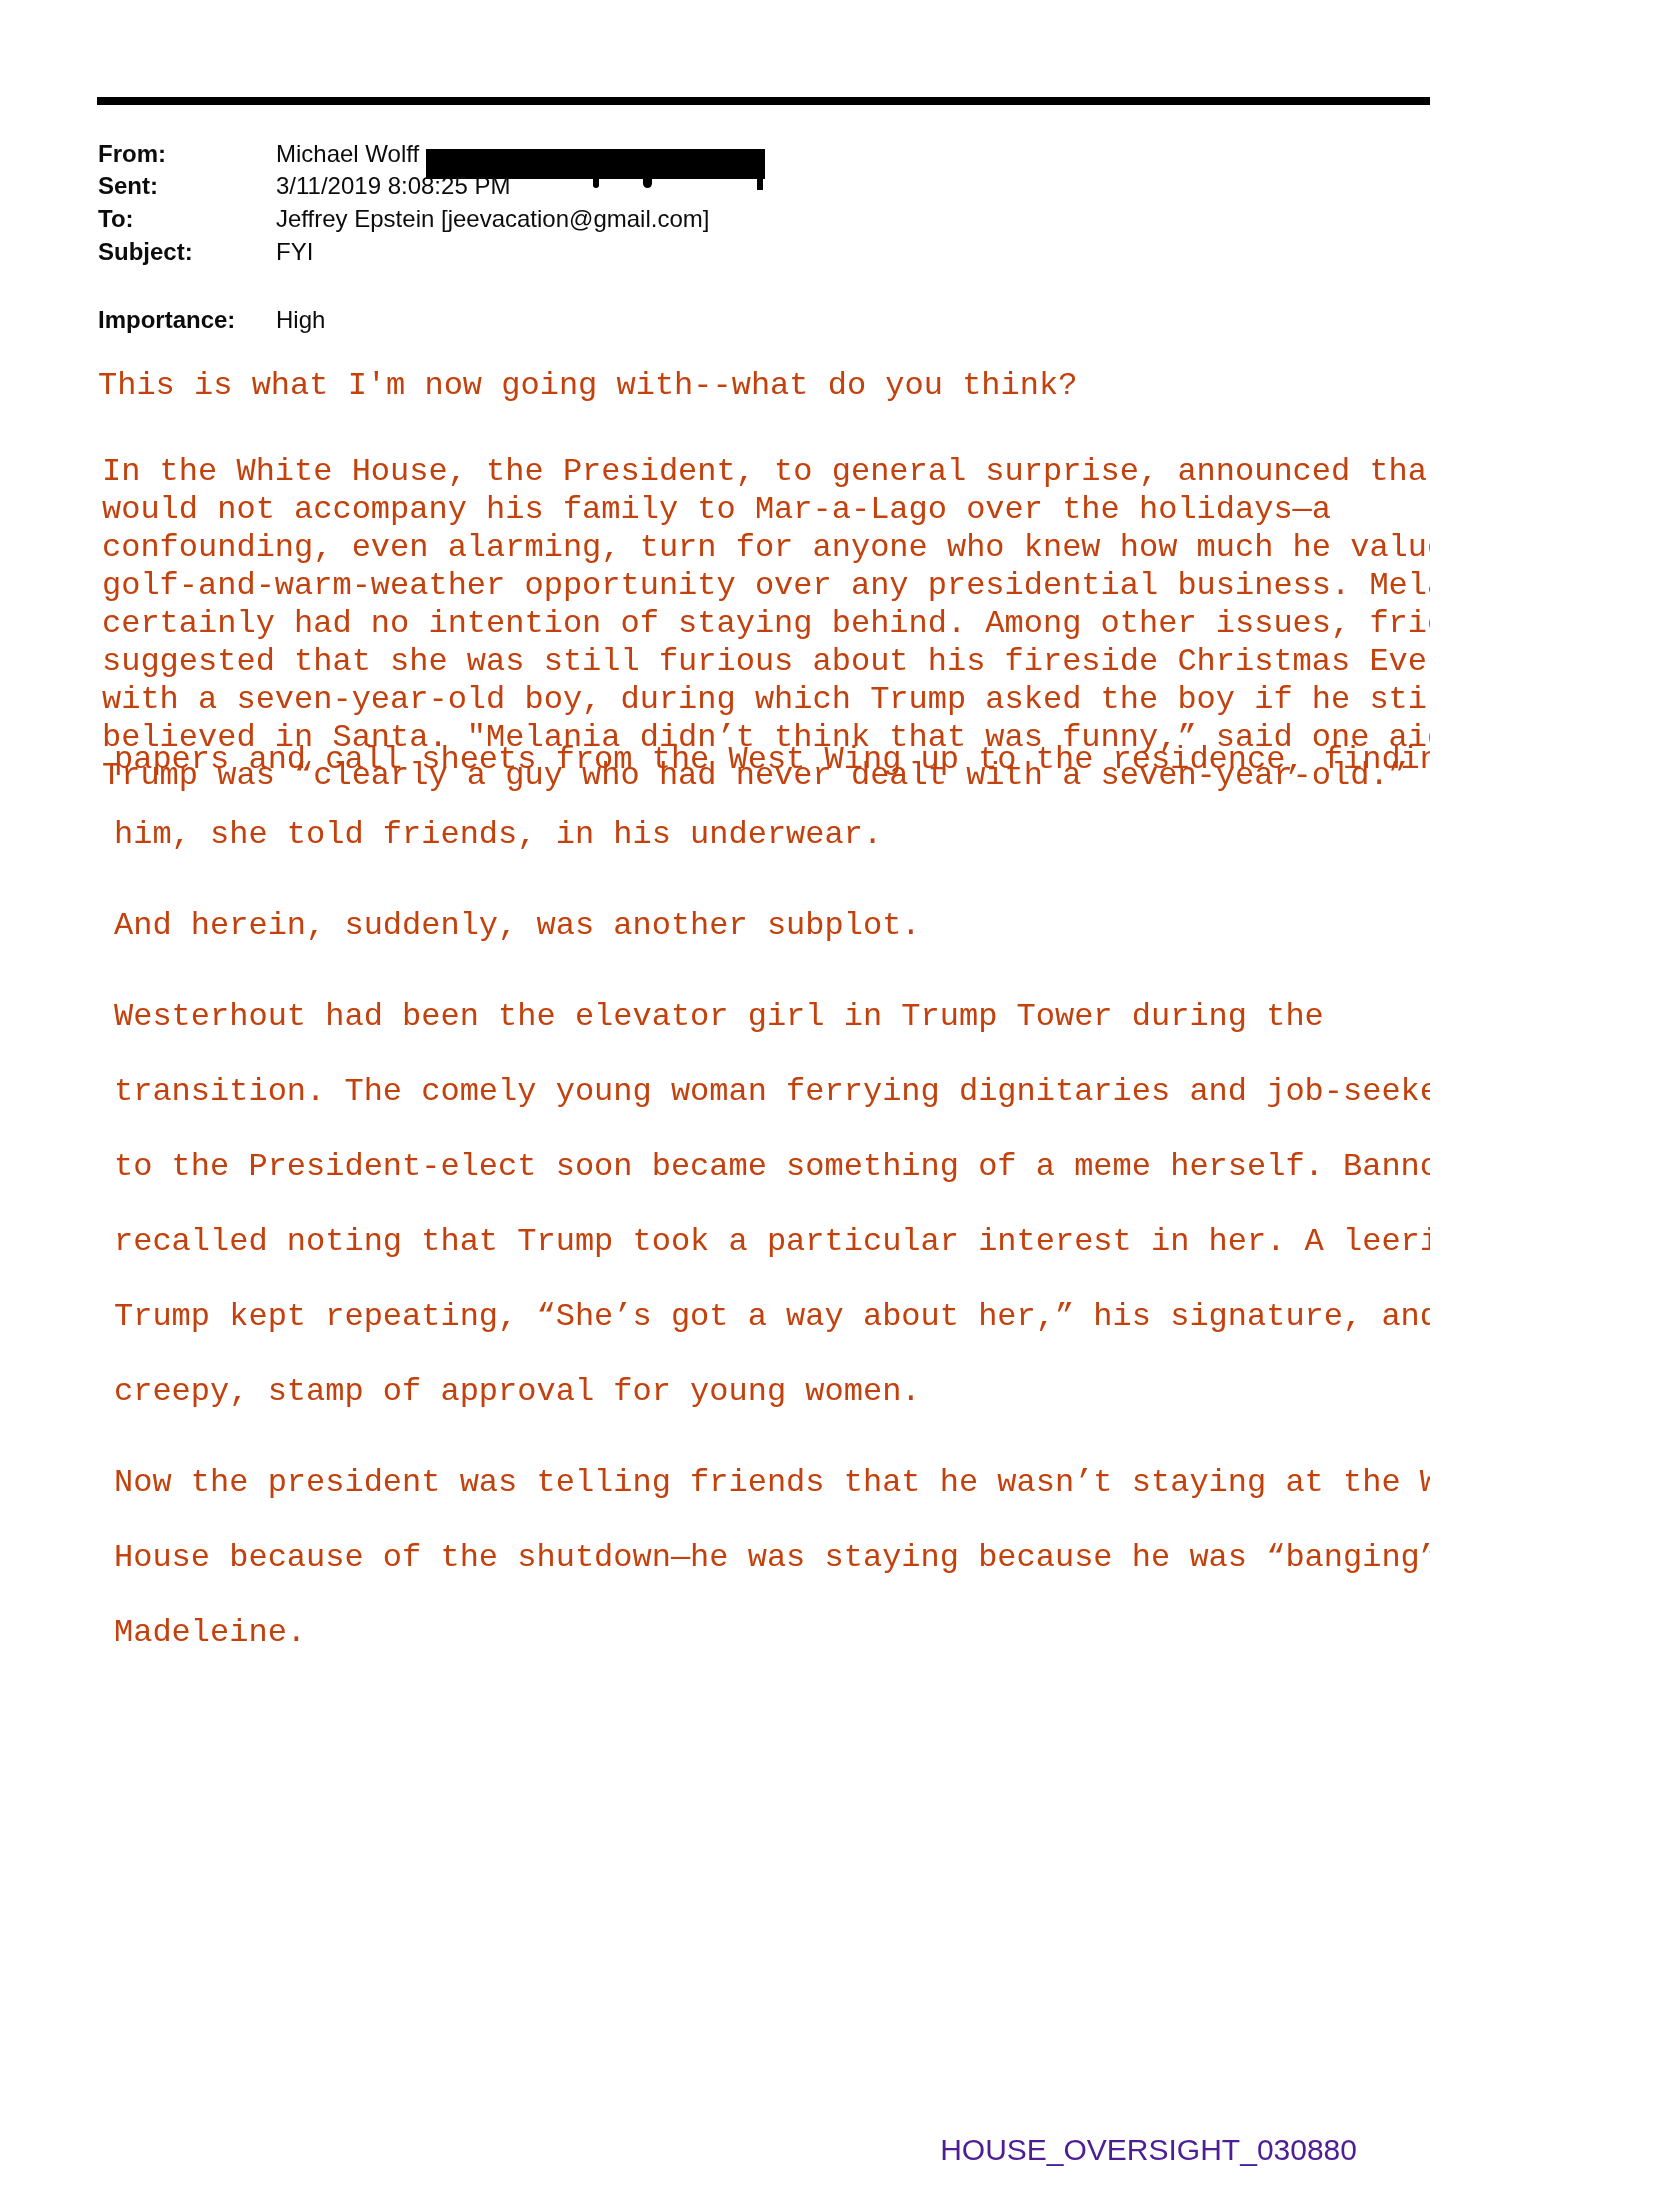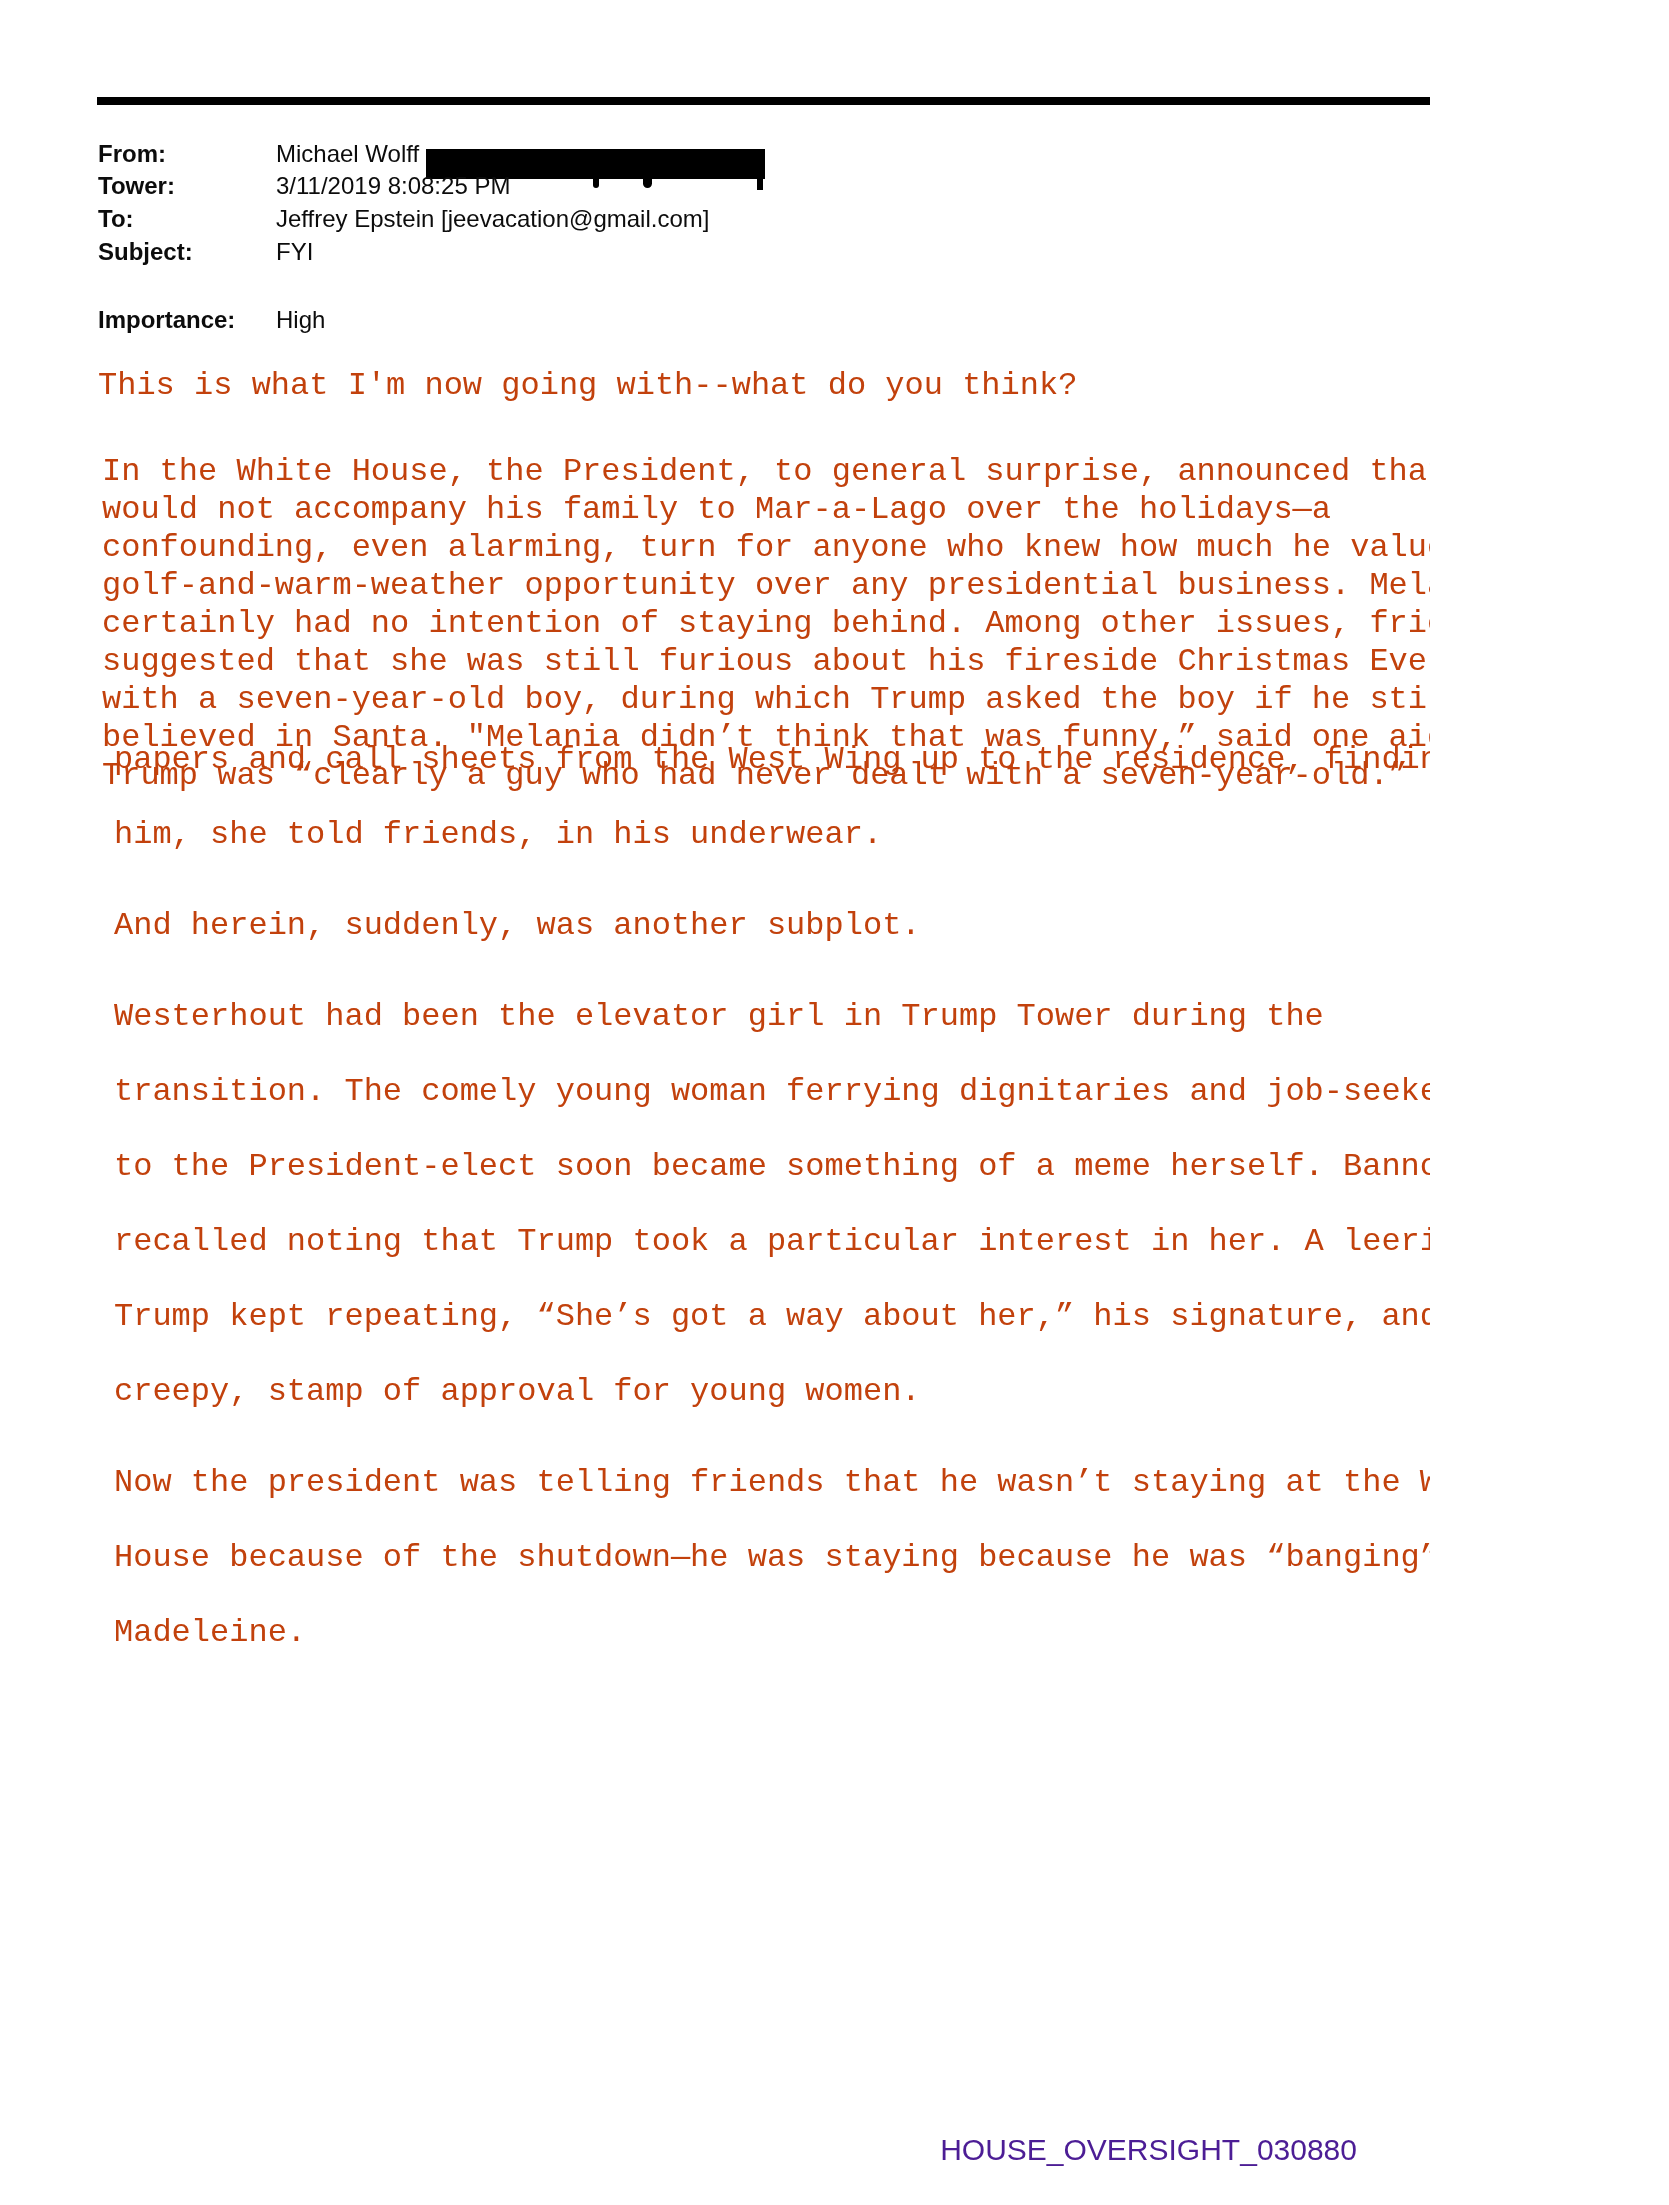--- a/index.html
+++ b/index.html
@@ -93,21 +93,21 @@
 
 <div class="page">
 
   <div class="top-rule"></div>
 
   <div class="hrow hrow-from">
     <span class="hlabel">From:</span><span>Michael Wolff</span><span class="redaction"><span class="remnant remnant-1"></span><span class="remnant remnant-2"></span><span class="remnant remnant-3"></span></span>
   </div>
 
   <div class="hrow hrow-sent">
-    <span class="hlabel">Tower:</span><span>3/11/2019 8:08:25 PM</span>
+    <span class="hlabel">Sent:</span><span>3/11/2019 8:08:25 PM</span>
   </div>
 
   <div class="hrow hrow-to">
     <span class="hlabel">To:</span><span>Jeffrey Epstein [jeevacation@gmail.com]</span>
   </div>
 
   <div class="hrow hrow-subject">
     <span class="hlabel">Subject:</span><span>FYI</span>
   </div>
 

